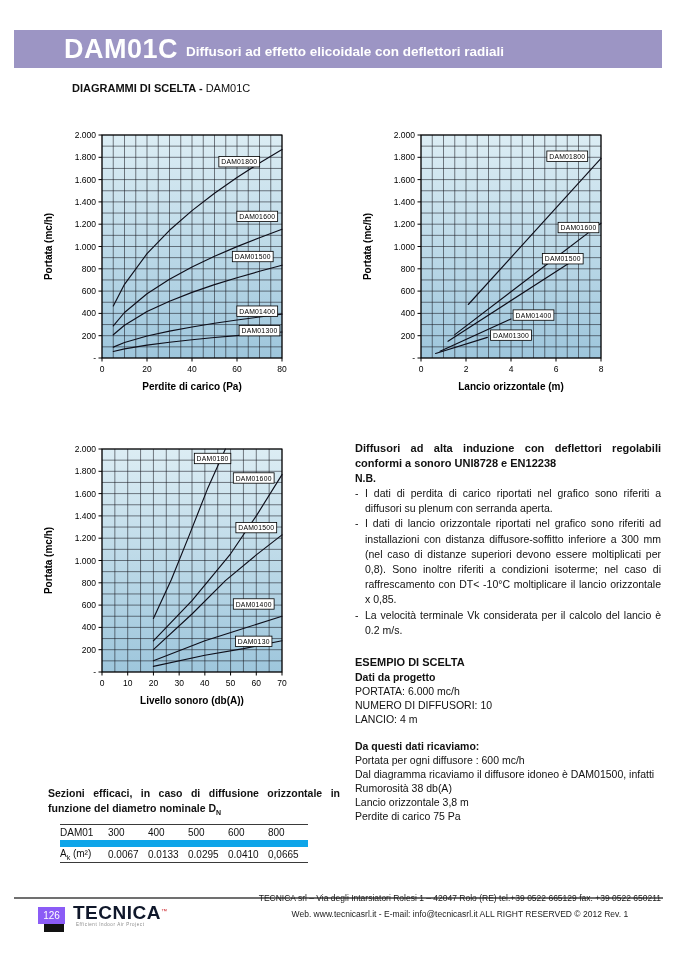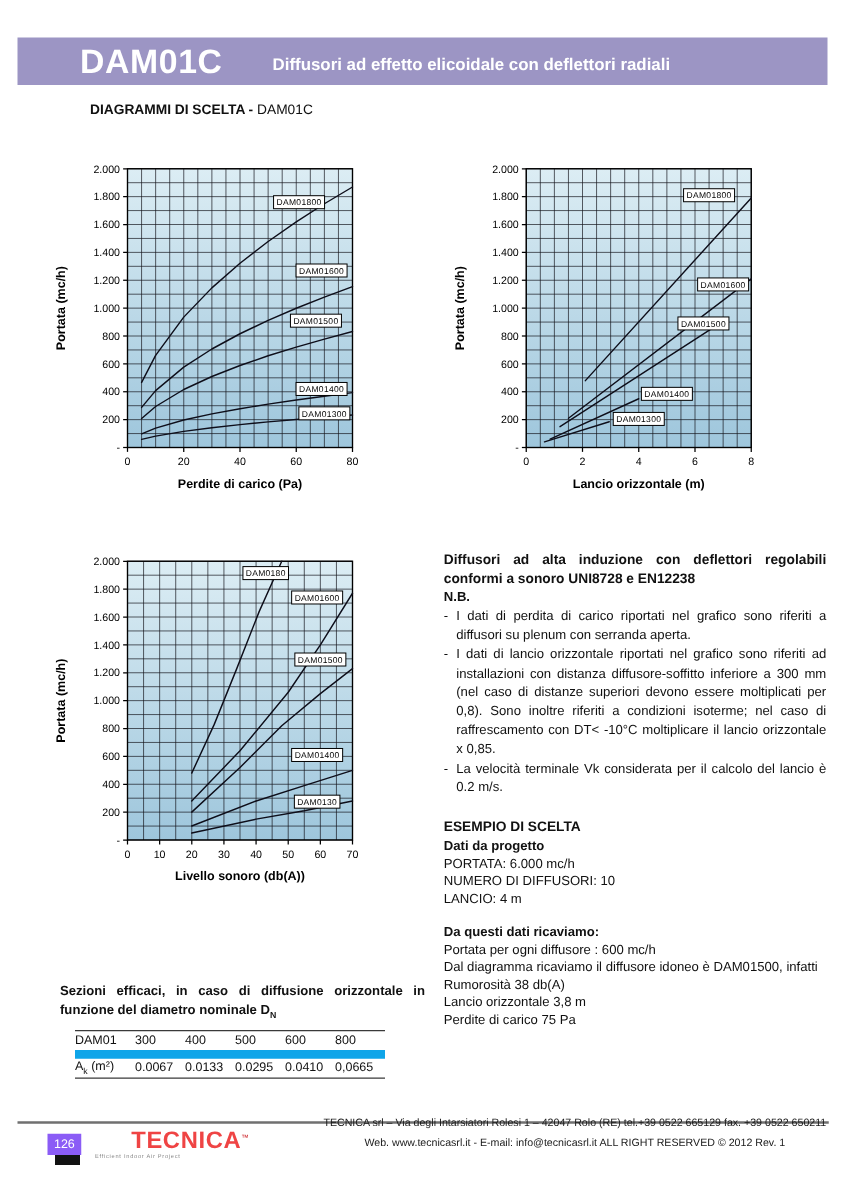--- a/index.html
+++ b/index.html
@@ -2,21 +2,21 @@
 <html><head>
 <meta charset="utf-8">
 <style>
   html,body{margin:0;padding:0;background:#fff;}
   .page{position:relative;width:677px;height:932px;background:#ffffff;
         font-family:"Liberation Sans",sans-serif;color:#111;overflow:hidden;}
 
   .banner{position:absolute;left:14px;top:30px;width:648px;height:38px;
           display:flex;align-items:center;}
   .banner .model{margin-left:50px;font-size:27px;font-weight:bold;color:#fff;letter-spacing:.5px;}
-  .banner .subtitle{margin-left:40px;font-size:13.5px;font-weight:bold;color:#fff;padding-top:4px;}
+  .banner .subtitle{margin-left:8px;font-size:13.5px;font-weight:bold;color:#fff;padding-top:4px;}
 
   .section-title{position:absolute;left:48px;top:82px;font-size:11px;color:#111;margin-left:24px;}
   .section-title .b{font-weight:bold;}
 
   .chart{position:absolute;}
 
   .intro{position:absolute;left:355px;top:441px;width:306px;}
   .intro .title{font-size:11px;font-weight:bold;line-height:15px;text-align:justify;margin:0;}
   .intro .nb{font-size:10.5px;font-weight:bold;line-height:15px;margin:0;}
   .bullet{display:flex;font-size:10.5px;line-height:15.2px;}
@@ -417,21 +417,21 @@
       <span class="c">0.0410</span>
       <span class="c">0,0665</span>
     </div>
   </div>
 
   <div class="rule" style="background: rgb(112, 112, 112);"></div>
   <div class="pagebox">126</div>
   <div class="pagebar"></div>
 
   <div class="logo">
-    <span class="word" style="color: #ef4444; margin-left: 32px;">TECNICA</span><span class="tm" style="color: rgb(204, 32, 38);">™</span>
+    <span class="word" style="color: #0f172a;">TECNICA</span><span class="tm" style="color: rgb(204, 32, 38);">™</span>
     <div class="tag">Efficient Indoor Air Project</div>
   </div>
 
   <div class="fline">
     <div>TECNICA srl – Via degli Intarsiatori Rolesi 1 – 42047 Rolo (RE) tel.+39 0522 665129 fax. +39 0522 650211</div>
     <div>Web. www.tecnicasrl.it  - E-mail: info@tecnicasrl.it  ALL RIGHT RESERVED  © 2012  Rev. 1</div>
   </div>
 
 </div>
 

